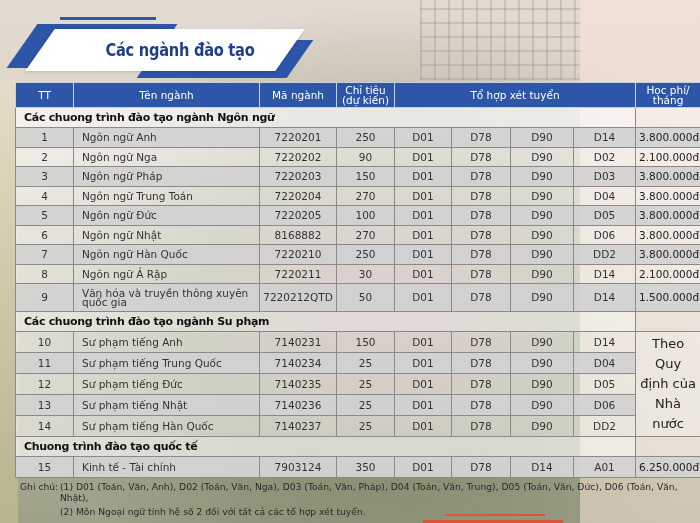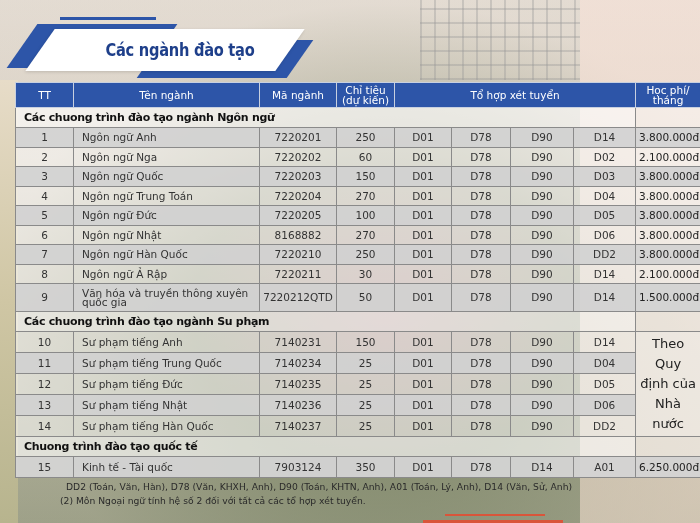--- a/index.html
+++ b/index.html
@@ -152,30 +152,30 @@
       <td>D01</td>
       <td>D78</td>
       <td>D90</td>
       <td>D14</td>
       <td class="fee">3.800.000đ</td>
     </tr>
     <tr class="even">
       <td>2</td>
       <td class="name">Ngôn ngữ Nga</td>
       <td>7220202</td>
-      <td>60</td>
+      <td>90</td>
       <td>D01</td>
       <td>D78</td>
       <td>D90</td>
       <td>D02</td>
       <td class="fee">2.100.000đ</td>
     </tr>
     <tr class="odd">
       <td>3</td>
-      <td class="name">Ngôn ngữ Quốc</td>
+      <td class="name">Ngôn ngữ Pháp</td>
       <td>7220203</td>
       <td>150</td>
       <td>D01</td>
       <td>D78</td>
       <td>D90</td>
       <td>D03</td>
       <td class="fee">3.800.000đ</td>
     </tr>
     <tr class="even">
       <td>4</td>
@@ -299,31 +299,34 @@
       <td>D90</td>
       <td>DD2</td>
     </tr>
 
     <tr class="section">
       <td colspan="8">Chuong trình đào tạo quốc tế</td>
       <td class="fee-blank"></td>
     </tr>
     <tr class="odd sp">
       <td>15</td>
-      <td class="name">Kinh tế - Tài quốc</td>
+      <td class="name">Kinh tế - Tài chính</td>
       <td>7903124</td>
       <td>350</td>
       <td>D01</td>
       <td>D78</td>
       <td>D14</td>
       <td>A01</td>
       <td class="fee">6.250.000đ</td>
     </tr>
   </tbody>
 </table>
 
 <div class="notes">
-  <div class="n1b">DD2 (Toán, Văn, Hàn), D78 (Văn, KHXH, Anh), D90 (Toán, KHTN, Anh), A01 (Toán, Lý, Anh), D14 (Văn, Sử, Anh)</div>
+  <div class="row">
+    <span class="lbl">Ghi chú:</span>
+    <span class="txt">(1) D01 (Toán, Văn, Anh), D02 (Toán, Văn, Nga), D03 (Toán, Văn, Pháp), D04 (Toán, Văn, Trung), D05 (Toán, Văn, Đức), D06 (Toán, Văn, Nhật),</span>
+  </div>
   <div class="n2">(2) Môn Ngoại ngữ tính hệ số 2 đối với tất cả các tổ hợp xét tuyển.</div>
 </div>
 
 <div class="orange-line1"></div>
 <div class="orange-line2"></div>
 
 </body></html>

